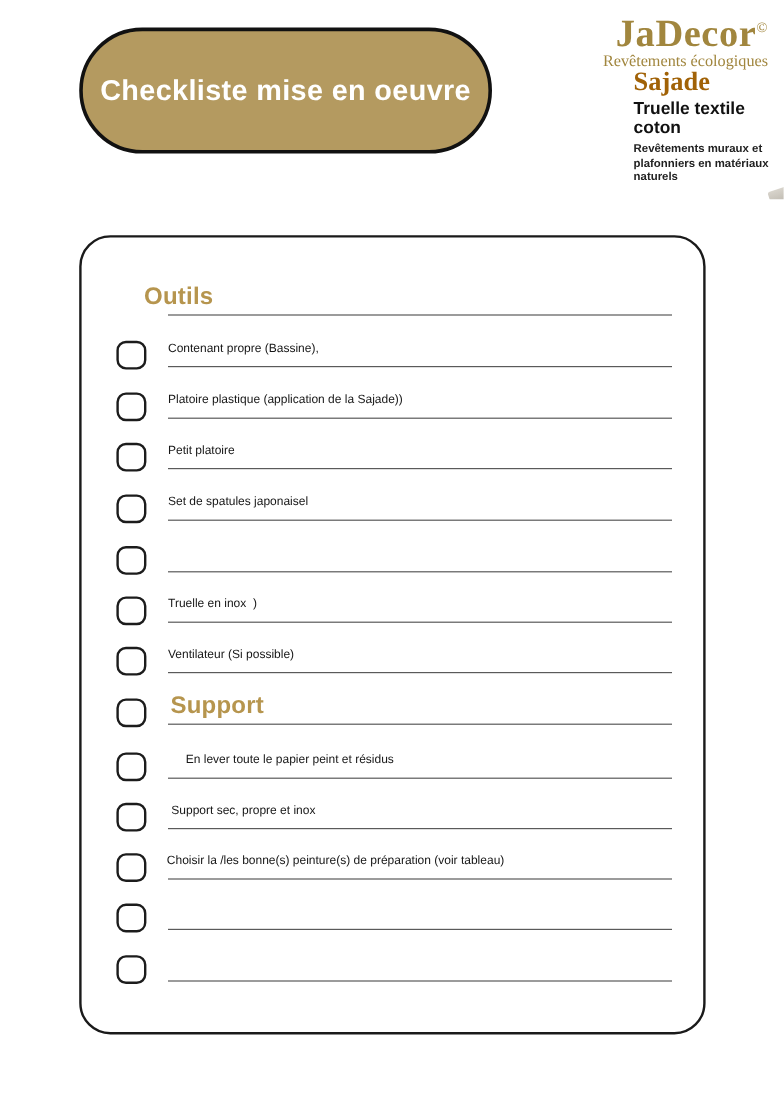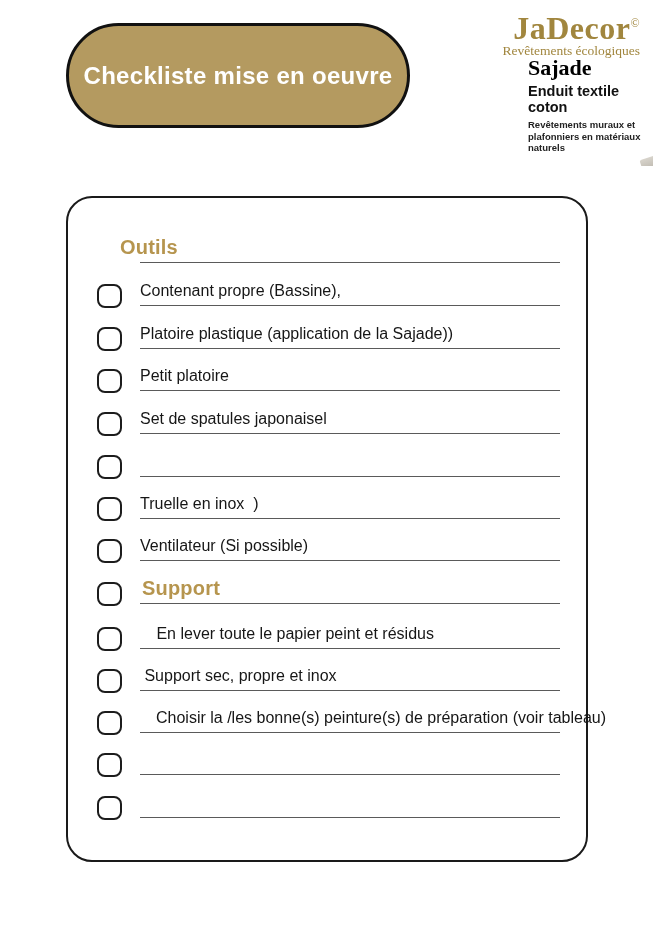--- a/index.html
+++ b/index.html
@@ -23,21 +23,21 @@
   .logo{
     position:absolute;top:6px;right:13px;text-align:right;
     font-family:Liberation Serif, serif;color:#a1863e;
   }
   .logo .name{font-size:32px;font-weight:bold;letter-spacing:.5px;line-height:34px;}
   .logo .mark{font-size:12px;vertical-align:super;font-weight:normal;}
   .logo .tagline{font-size:13.5px;line-height:14px;margin-top:-1px;}
   .product{position:absolute;left:528px;top:56px;width:120px;}
   .product .pname{
     font-family:"Liberation Serif",serif;font-weight:bold;
-    font-size:22px;color:#000000;line-height:24px;
+    font-size:22px;color:#a16207;line-height:24px;
   }
   .product .ptitle{font-size:14.5px;font-weight:bold;color:#111;margin-top:3px;line-height:16px;}
   .product .psub{font-size:9.5px;font-weight:bold;color:#222;margin-top:4px;line-height:11.5px;}
   .wedge{
     position:absolute;right:0;top:148px;width:18px;height:18px;overflow:hidden;
   }
   .wedge:before{
     content:"";position:absolute;left:6px;top:8px;width:26px;height:14px;
     background:linear-gradient(180deg,#d8d4cc,#b9b4aa);transform:rotate(-18deg);
     border-radius:2px;
@@ -49,42 +49,42 @@
   }
   .row-checkbox{
     position:absolute;left:29px;width:25px;height:24px;box-sizing:border-box;
     border:2px solid #1c1c1c;border-radius:8px;background:#fff;
   }
   .row-line{
     position:absolute;left:72px;width:420px;height:0;
     border-top:1.6px solid #5a5a5a;
   }
   .row-text{
-    position:absolute;font-size:16px;color:#161616;white-space:pre;line-height:22px;
+    position:absolute;font-size:10px;color:#161616;white-space:pre;line-height:22px;
   }
   .row-heading{
     position:absolute;font-size:20px;font-weight:bold;color:#b6954e;
     white-space:pre;line-height:24px;letter-spacing:.2px;
   }
 </style>
 </head>
 <body>
 
 <div class="pill">
   <div class="line">Checkliste mise en oeuvre</div>
 </div>
 
 <div class="brand">
   <div class="logo">
     <div class="name"><span>JaDecor</span><span class="mark">©</span></div>
     <div class="tagline">Revêtements écologiques</div>
   </div>
   <div class="product">
     <div class="pname">Sajade</div>
-    <div class="ptitle">Enduit textile coton</div>
+    <div class="ptitle">Truelle textile coton</div>
     <div class="psub">
         <div>Revêtements muraux et</div>
         <div>plafonniers en matériaux</div>
         <div>naturels</div>
       </div>
   </div>
   <div class="wedge"></div>
 </div>
 
 <div class="card" id="card">
@@ -113,19 +113,19 @@
     <div class="row-checkbox" style="top: 384px;"></div>
     <div class="row-heading" style="top: 378px; left: 74px;">Support</div>
     <div class="row-line" style="top: 405px;"></div>
     <div class="row-checkbox" style="top: 429px;"></div>
     <div class="row-text" style="top: 425px; left: 84px;"> En lever toute le papier peint et résidus</div>
     <div class="row-line" style="top: 450px;"></div>
     <div class="row-checkbox" style="top: 471px;"></div>
     <div class="row-text" style="top: 467px; left: 72px;"> Support sec, propre et inox</div>
     <div class="row-line" style="top: 492px;"></div>
     <div class="row-checkbox" style="top: 513px;"></div>
-    <div class="row-text" style="top: 509px; left: 88px;">Choisir la /les bonne(s) peinture(s) de préparation (voir tableau)</div>
+    <div class="row-text" style="top: 509px; left: 71px;">Choisir la /les bonne(s) peinture(s) de préparation (voir tableau)</div>
     <div class="row-line" style="top: 534px;"></div>
     <div class="row-checkbox" style="top: 555px;"></div>
     <div class="row-line" style="top: 576px;"></div>
     <div class="row-checkbox" style="top: 598px;"></div>
     <div class="row-line" style="top: 619px;"></div>
   </div>
 
 </body></html>

